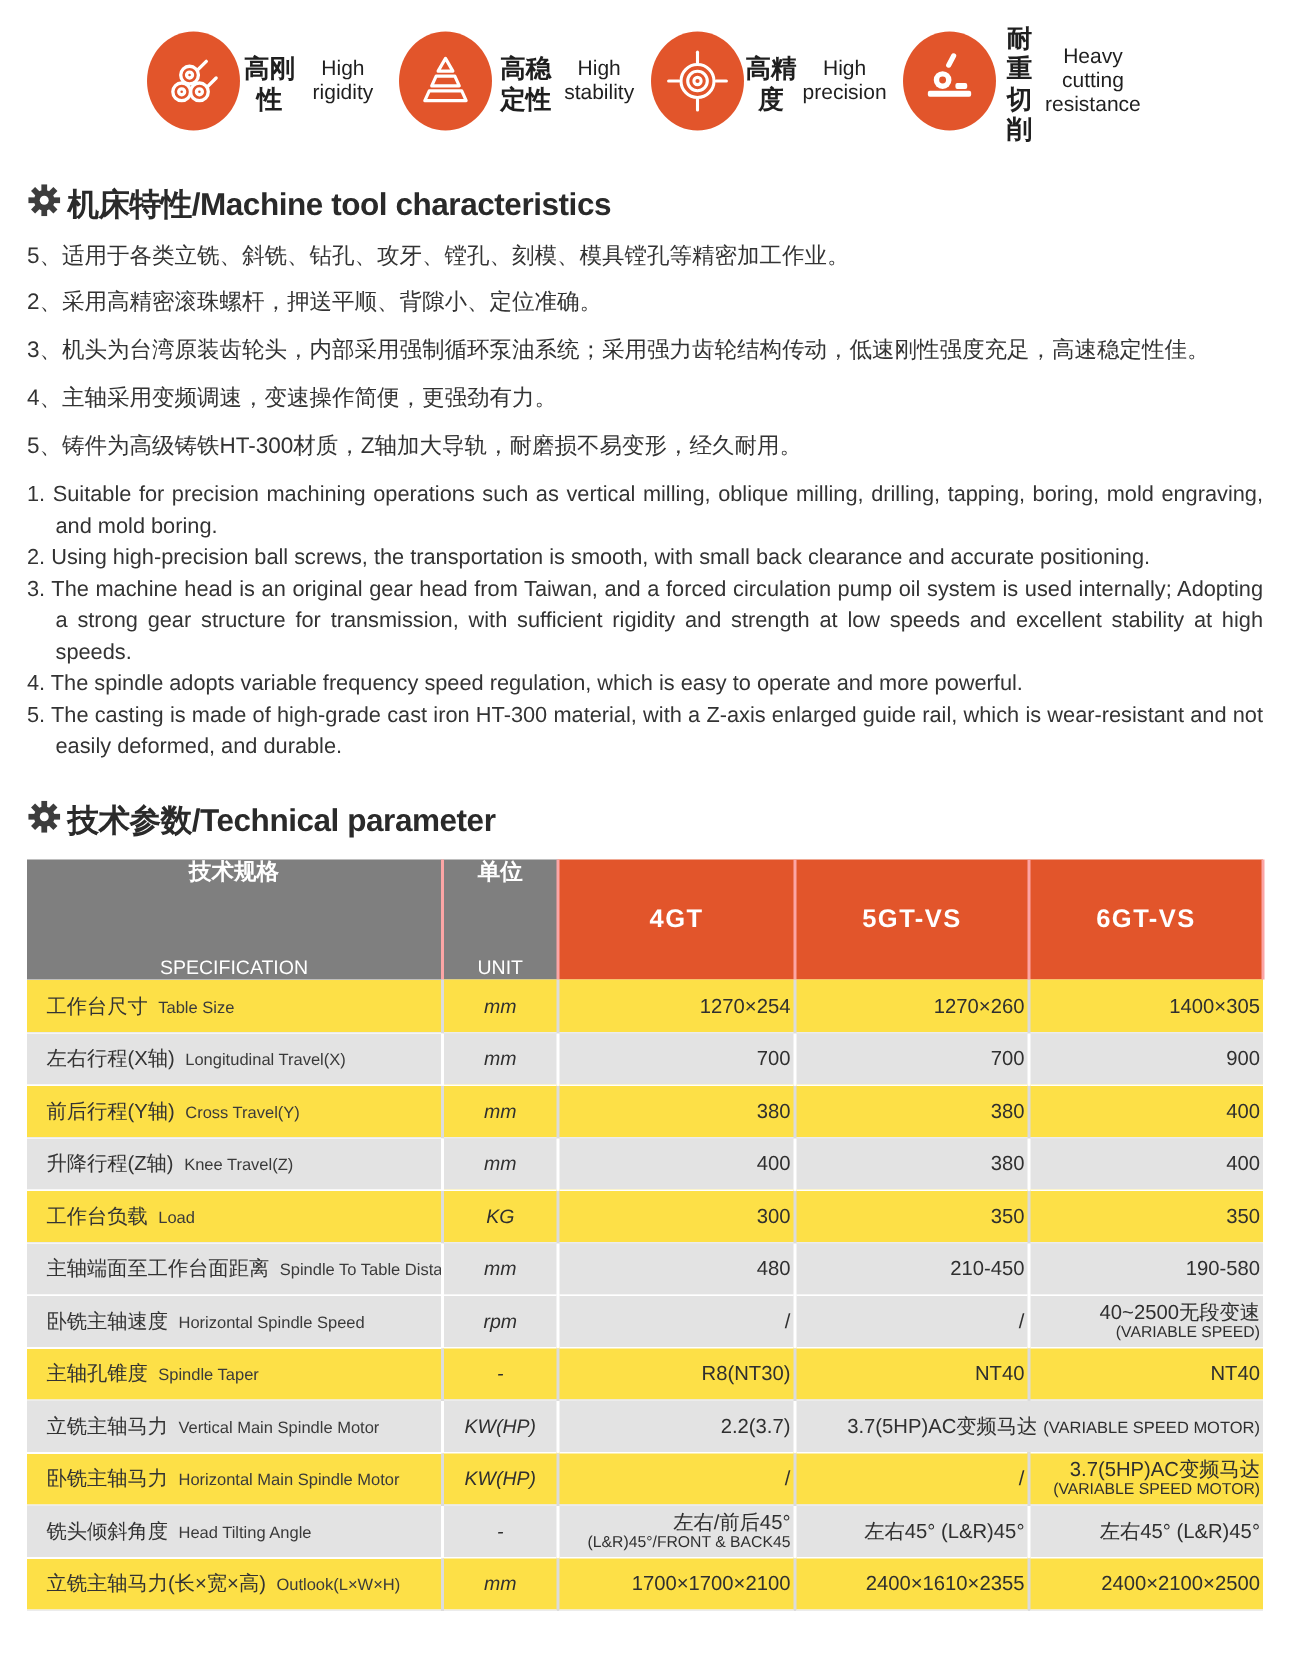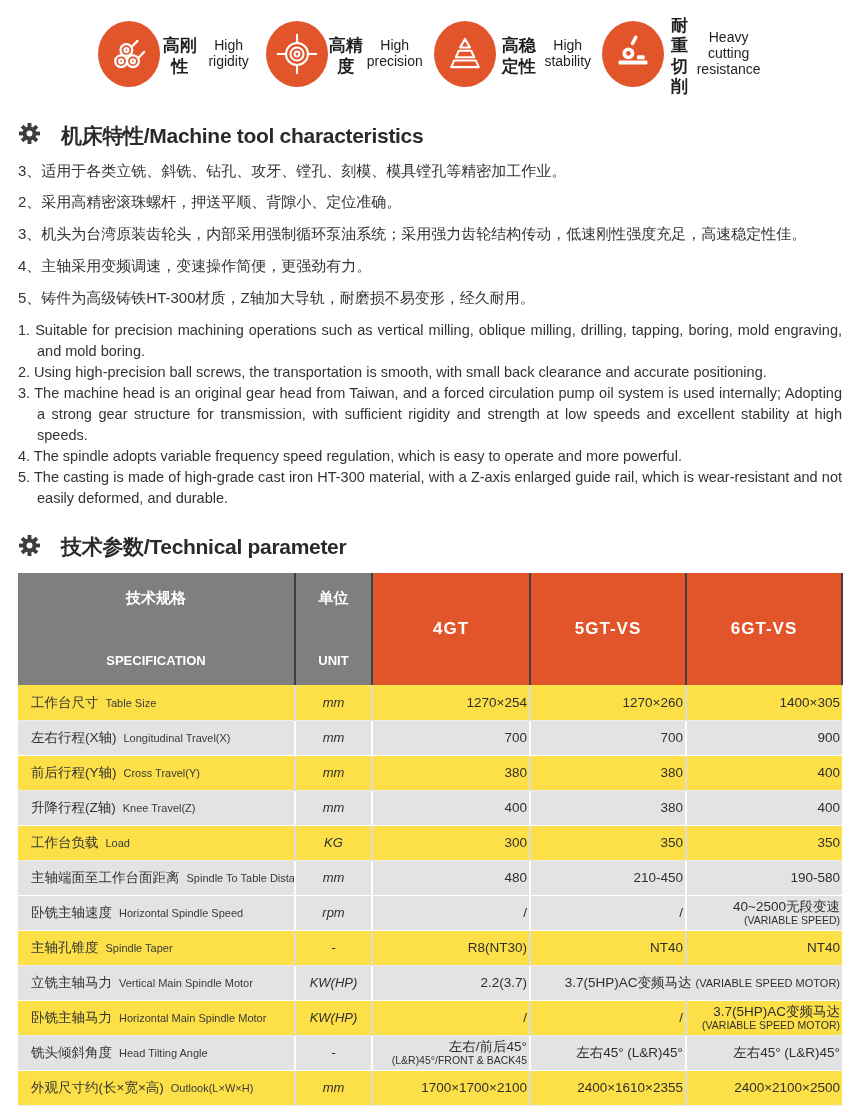--- a/index.html
+++ b/index.html
@@ -16,35 +16,35 @@
   }
   
   .features{display:flex;justify-content:space-between;width:665px;margin:10px auto 0;}
   .feature{display:flex;flex-direction:row;align-items:center;text-align:center;width:160px;}
   .bubble{width:62px;height:66px;border-radius:50%;background:var(--accent);
           display:flex;align-items:center;justify-content:center;flex:0 0 auto;}
   .bubble svg{display:block;}
   .f-zh{font-size:17px;font-weight:bold;color:#1f1f1f;margin-top:6px;line-height:1.2;}
   .f-en{font-size:14px;color:#1f1f1f;line-height:1.12;max-width:120px;}
   
-  .section-head{display:flex;align-items:center;gap:20px;margin:24px 0 6px 18px;}
+  .section-head{display:flex;align-items:center;gap:4px;margin:24px 0 6px 18px;}
   .section-title{font-size:21px;font-weight:bold;color:#2a2a2a;letter-spacing:-0.3px;}
   
   .cn-list{list-style:none;margin:12px 0 0;padding:0 18px;}
   .cn-list li{font-size:15px;color:#333;margin-bottom:13px;line-height:1.25;}
   .en-list{list-style:none;margin:6px 0 0;padding:0 18px;}
   .en-list li{font-size:14.5px;color:#333;line-height:1.45;text-align:justify;
               padding-left:19px;text-indent:-19px;}
   
   table.spec{width:824px;margin:12px 18px 0;border-collapse:collapse;table-layout:fixed;}
-  thead th{height:50px;color:#fff;border-right:2px solid #404040;padding:16px;vertical-align:middle;text-align:center;}
+  thead th{height:50px;color:#fff;border-right:2px solid #fca5a5;padding:0;vertical-align:middle;text-align:center;}
   th.h-gray{background:var(--hdr-gray);}
   th.h-model{background:var(--accent);font-size:17px;font-weight:bold;letter-spacing:1px;}
   th .l1{display:block;font-size:15px;font-weight:bold;line-height:1.25;}
-  th .l2{display:block;font-size:13px;font-weight:bold;line-height:1.25;margin-top:45px;}
+  th .l2{display:block;font-size:13px;font-weight:normal;line-height:1.25;margin-top:45px;}
   tbody td{height:35px;border-right:2px solid #fff;border-bottom:1px solid #fff;
            vertical-align:middle;padding:2px 2px;}
   tbody td:last-child{border-right:none;}
   tr.w{background:#fde047;}
   tr.w td{border-right-color:#DCDCDC;border-bottom-color:#ECECEC;}
   tr.g{background:var(--row-gray);}
   td.lbl{text-align:left;padding-left:13px;white-space:nowrap;overflow:hidden;}
   .lbl .zh{font-size:13.5px;color:#333;}
   .lbl .en{font-size:11px;color:#3a3a3a;margin-left:7px;}
   td.unit{text-align:center;font-size:13px;color:#2f2f2f;font-style:italic;}
@@ -68,43 +68,43 @@
           <circle cx="20" cy="43" r="3"></circle>
         <circle cx="38" cy="43" r="9"></circle>
           <circle cx="38" cy="43" r="3"></circle>
       </svg>
     </span>
     <div class="f-zh">高刚性</div>
     <div class="f-en">High rigidity</div>
   </div>
   <div class="feature">
     <span class="bubble">
+      <svg width="42" height="42" viewBox="0 0 64 64" fill="none" stroke="#fff" stroke-width="3.2" stroke-linejoin="round">
+        <path d="M32 9 L39.5 22 L24.5 22 Z"></path>
+        <path d="M22.5 27 L41.5 27 L46 37 L18 37 Z"></path>
+        <path d="M15.5 42 L48.5 42 L53 52 L11 52 Z"></path>
+      </svg>
+    </span>
+    <div class="f-zh">高稳定性</div>
+    <div class="f-en">High stability</div>
+  </div>
+  <div class="feature">
+    <span class="bubble">
       <svg width="44" height="44" viewBox="0 0 64 64" fill="none" stroke="#fff" stroke-width="3" stroke-linecap="round">
         <circle cx="32" cy="32" r="16"></circle>
         <circle cx="32" cy="32" r="9.5"></circle>
         <circle cx="32" cy="32" r="3.5"></circle>
         <line x1="32" y1="4" x2="32" y2="14"></line>
         <line x1="32" y1="50" x2="32" y2="60"></line>
         <line x1="4" y1="32" x2="14" y2="32"></line>
         <line x1="50" y1="32" x2="60" y2="32"></line>
       </svg>
     </span>
     <div class="f-zh">高精度</div>
     <div class="f-en">High precision</div>
-  </div>
-  <div class="feature">
-    <span class="bubble">
-      <svg width="42" height="42" viewBox="0 0 64 64" fill="none" stroke="#fff" stroke-width="3.2" stroke-linejoin="round">
-        <path d="M32 9 L39.5 22 L24.5 22 Z"></path>
-        <path d="M22.5 27 L41.5 27 L46 37 L18 37 Z"></path>
-        <path d="M15.5 42 L48.5 42 L53 52 L11 52 Z"></path>
-      </svg>
-    </span>
-    <div class="f-zh">高稳定性</div>
-    <div class="f-en">High stability</div>
   </div>
   <div class="feature">
     <span class="bubble">
       <svg width="42" height="42" viewBox="0 0 64 64" fill="#fff">
         <rect x="10" y="42" width="44" height="6" rx="2"></rect>
         <rect x="38" y="34" width="12" height="6" rx="2"></rect>
         <circle cx="25" cy="31" r="9"></circle>
         <circle cx="25" cy="31" r="3.5" fill="#E2552B"></circle>
         <rect x="-2.6" y="-18" width="5.2" height="16" rx="2.6" transform="translate(29,20) rotate(28)"></rect>
       </svg>
@@ -128,21 +128,21 @@
         <rect x="18" y="10" width="5" height="4" transform="rotate(45 12 12)"></rect>
         <circle cx="12" cy="12" r="7.2"></circle>
         <circle cx="12" cy="12" r="3.1" fill="#fff"></circle>
       </g>
     </svg>
   </span>
   <span class="section-title">机床特性/Machine tool characteristics</span>
 </div>
 
 <ul class="cn-list">
-    <li>3、适用于各类立铣、斜铣、钻孔、攻牙、镗孔、刻模、模具镗孔等精密加工作业。</li>
+    <li>5、适用于各类立铣、斜铣、钻孔、攻牙、镗孔、刻模、模具镗孔等精密加工作业。</li>
     <li>2、采用高精密滚珠螺杆，押送平顺、背隙小、定位准确。</li>
     <li>3、机头为台湾原装齿轮头，内部采用强制循环泵油系统；采用强力齿轮结构传动，低速刚性强度充足，高速稳定性佳。</li>
     <li>4、主轴采用变频调速，变速操作简便，更强劲有力。</li>
     <li>5、铸件为高级铸铁HT-300材质，Z轴加大导轨，耐磨损不易变形，经久耐用。</li>
   </ul>
 <ul class="en-list">
     <li>1. Suitable for precision machining operations such as vertical milling, oblique milling, drilling, tapping, boring, mold engraving, and mold boring.</li>
     <li>2. Using high-precision ball screws, the transportation is smooth, with small back clearance and accurate positioning.</li>
     <li>3. The machine head is an original gear head from Taiwan, and a forced circulation pump oil system is used internally; Adopting a strong gear structure for transmission, with sufficient rigidity and strength at low speeds and excellent stability at high speeds.</li>
     <li>4. The spindle adopts variable frequency speed regulation, which is easy to operate and more powerful.</li>
@@ -328,21 +328,21 @@
           <span class="sub">(L&amp;R)45°/FRONT &amp; BACK45</span>
         </td>
         <td class="val">
           <span class="main">左右45° (L&amp;R)45°</span>
         </td>
         <td class="val">
           <span class="main">左右45° (L&amp;R)45°</span>
         </td>
       </tr>
       <tr class="w">
-        <td class="lbl"><span class="zh">外观尺寸约(长×宽×高)</span><span class="en">Outlook(L×W×H)</span></td>
+        <td class="lbl"><span class="zh">立铣主轴马力(长×宽×高)</span><span class="en">Outlook(L×W×H)</span></td>
         <td class="unit">mm</td>
         <td class="val">
           <span class="main">1700×1700×2100</span>
         </td>
         <td class="val">
           <span class="main">2400×1610×2355</span>
         </td>
         <td class="val">
           <span class="main">2400×2100×2500</span>
         </td>

